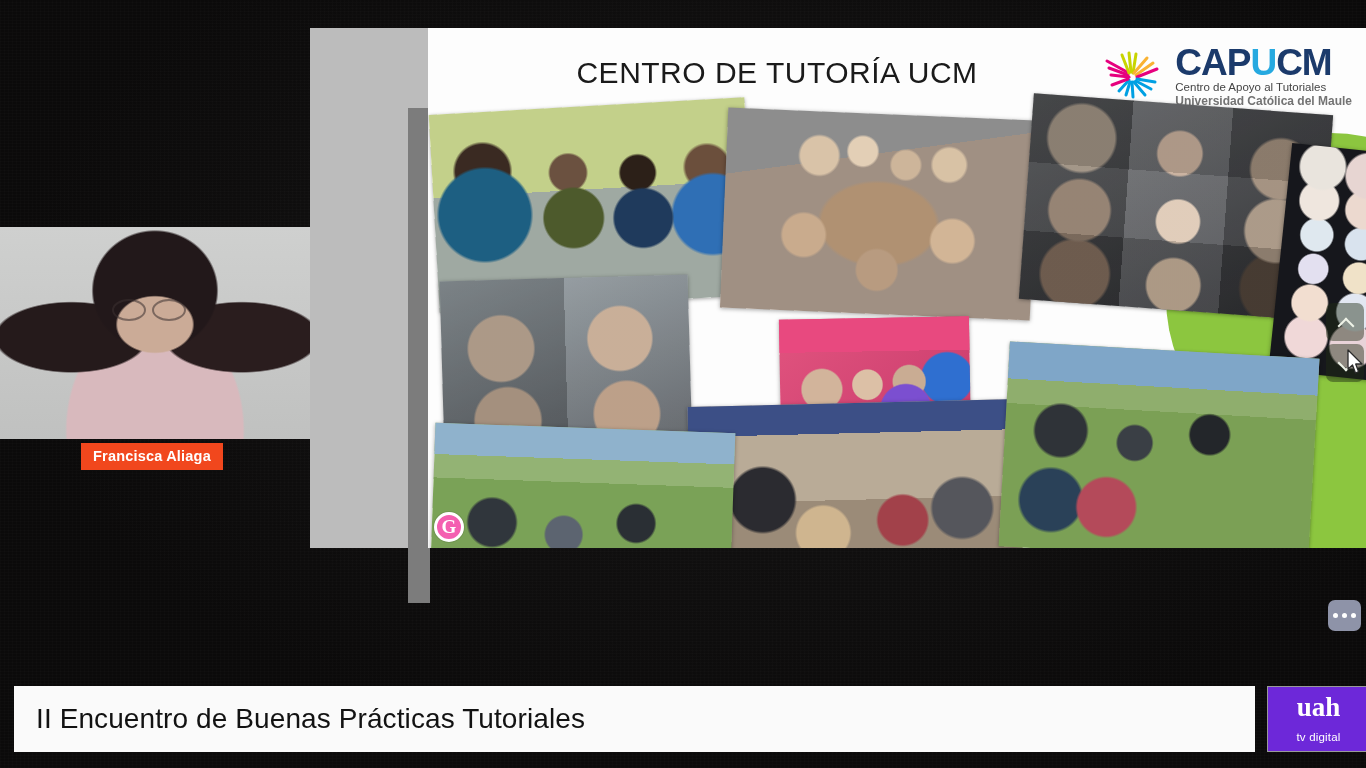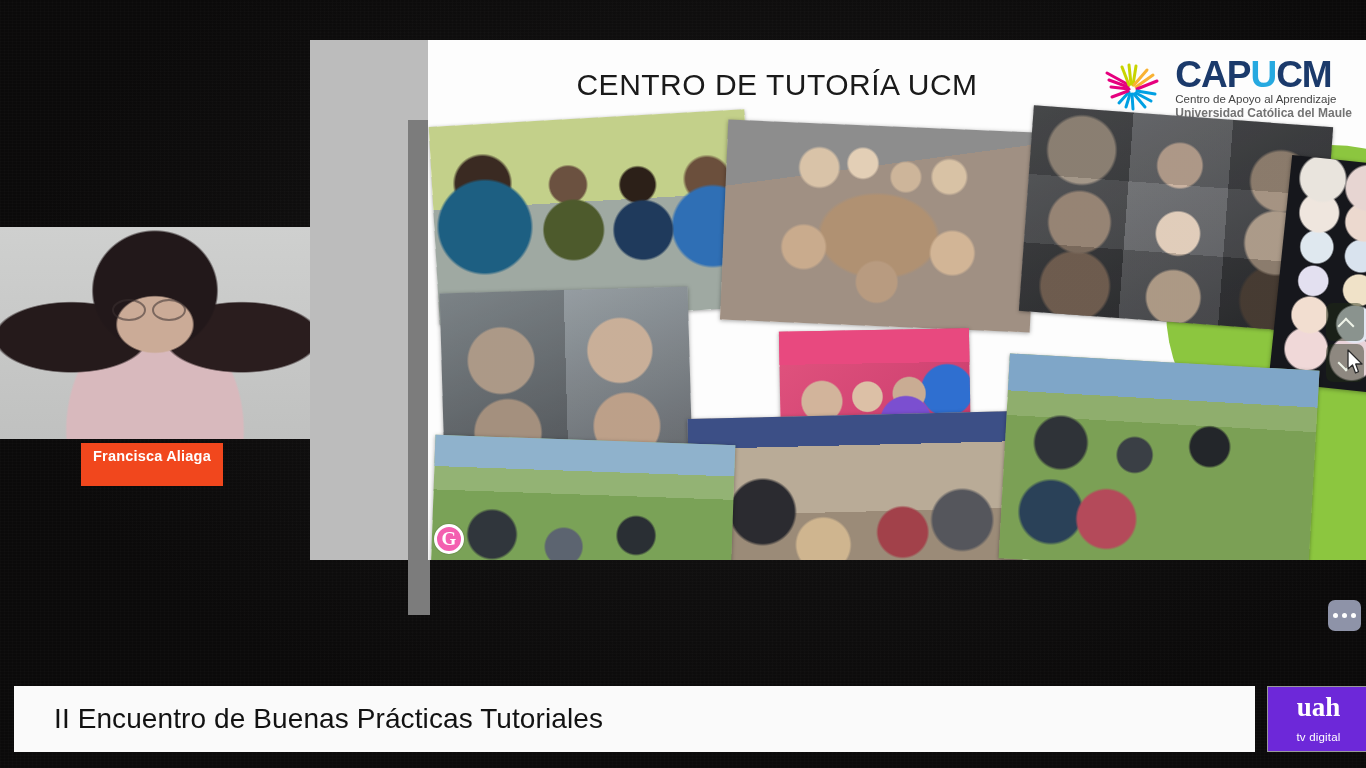--- a/index.html
+++ b/index.html
@@ -14,21 +14,21 @@
   
   .backdrop {
     position: absolute; inset: 0;
     background:
       repeating-linear-gradient(0deg, rgba(255,255,255,.012) 0 1px, rgba(0,0,0,0) 1px 3px),
       repeating-linear-gradient(90deg, rgba(255,255,255,.010) 0 1px, rgba(0,0,0,0) 1px 4px),
       radial-gradient(ellipse at 55% 40%, #161515 0%, #0b0a0a 70%);
   }
 
   
-  .share-region { position: absolute; left: 310px; top: 40px; width: 1056px; height: 520px; }
+  .share-region { position: absolute; left: 310px; top: 28px; width: 1056px; height: 520px; }
   .slide-margin { position: absolute; inset: 0; background: #bcbcbc; }
   .slide-darkbar { position: absolute; left: 98px; top: 80px; width: 22px; height: 495px; background: #7c7c7c; }
   .slide-white { position: absolute; left: 118px; top: 0; right: 0; bottom: 0; background: #fdfdfd; overflow: hidden; }
 
   
   .green-blob {
     position: absolute; right: -130px; top: 105px;
     width: 330px; height: 330px; border-radius: 50%;
     background: #8cc63f;
   }
@@ -75,21 +75,21 @@
     font-family: "Liberation Serif", serif;
     box-shadow: 0 0 0 1px rgba(0,0,0,.08);
   }
 
   
   .cam-tile { position: absolute; left: 0; top: 227px; width: 310px; height: 212px; background: #2a2a2c; overflow: hidden; }
   .cam-name {
     position: absolute; left: 81px; top: 443px;
     background: #f1471d; color: #fff;
     font-size: 14.5px; font-weight: 700;
-    padding: 5px 12px 22px; letter-spacing: .2px;
+    padding: 5px 12px 6px; letter-spacing: .2px;
     white-space: nowrap;
   }
 
   
   .nav-btn {
     position: absolute; right: 2px;
     width: 38px; height: 38px; border-radius: 7px;
     background: rgba(30,45,20,.45);
     display: flex; align-items: center; justify-content: center;
     cursor: pointer;
@@ -115,21 +115,21 @@
 
   
   .cursor { position: absolute; left: 1345px; top: 348px; width: 22px; height: 30px; pointer-events: none; }
 
   
   .banner {
     position: absolute; left: 14px; top: 686px; width: 1241px; height: 66px;
     background: #fafafa; display: flex; align-items: center;
   }
   .banner-text {
-    font-size: 28px; color: #121212; padding-left: 40px;
+    font-size: 28px; color: #121212; padding-left: 22px;
     font-family: "Liberation Sans", sans-serif; letter-spacing: .1px;
   }
   .uah {
     position: absolute; left: 1267px; top: 686px; width: 103px; height: 66px;
     background: #6d28d9; border: 1px solid #9a9a9a;
     display: flex; flex-direction: column; align-items: center; justify-content: center;
   }
   .uah-word { color: #fff; font-family: "Liberation Serif", serif; font-size: 27px; font-weight: 700; line-height: .95; }
   .uah-sub { color: #fff; font-size: 11.5px; margin-top: 11px; letter-spacing: .2px; }
 </style>
@@ -187,21 +187,21 @@
               <g stroke="#e6007e">
                 <line x1="9" y1="36" x2="25" y2="30"></line>
               </g>
             </g>
           </svg>
         </div>
         <div class="cap-text">
           <div class="cap-word">
             <span class="c1">CAP</span><span class="c2">U</span><span class="c3">CM</span>
           </div>
-          <div class="cap-sub1">Centro de Apoyo al Aprendizaje</div>
+          <div class="cap-sub1">Centro de Apoyo al Tutoriales</div>
           <div class="cap-sub2">Universidad Católica del Maule</div>
         </div>
       </div>
 
       <div class="photo" style="left:6px; top:78px; width:316px; height:198px; transform:rotate(-3.2deg);
         background:
           radial-gradient(circle at 16% 52%, #1d5f82 0 16%, rgba(0,0,0,0) 17%),
           radial-gradient(circle at 16% 30%, #3a2a22 0 9%, rgba(0,0,0,0) 10%),
           radial-gradient(circle at 44% 56%, #4d5a2c 0 14%, rgba(0,0,0,0) 15%),
           radial-gradient(circle at 43% 33%, #6b5140 0 8%, rgba(0,0,0,0) 9%),

